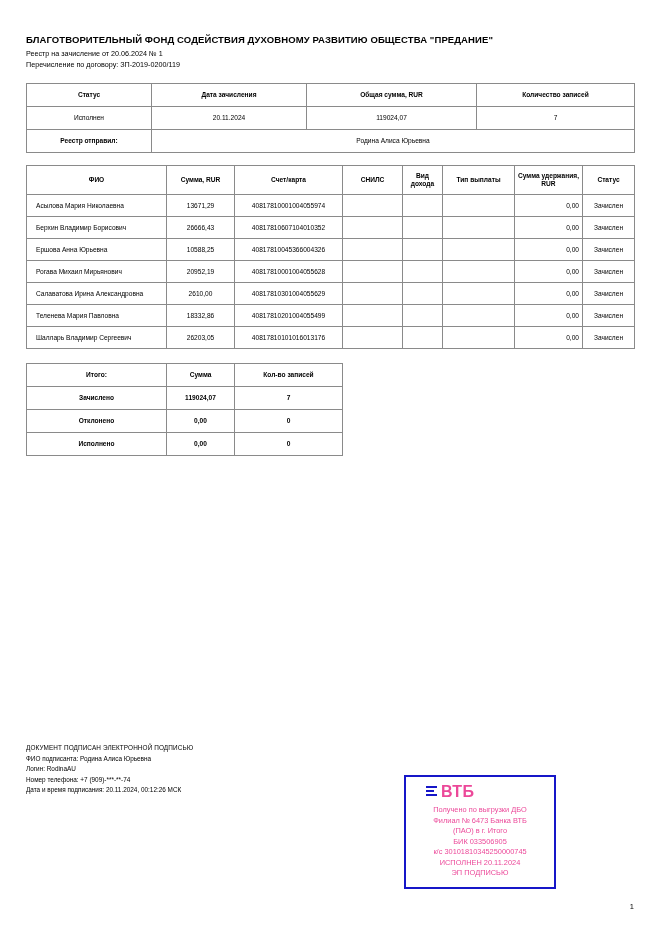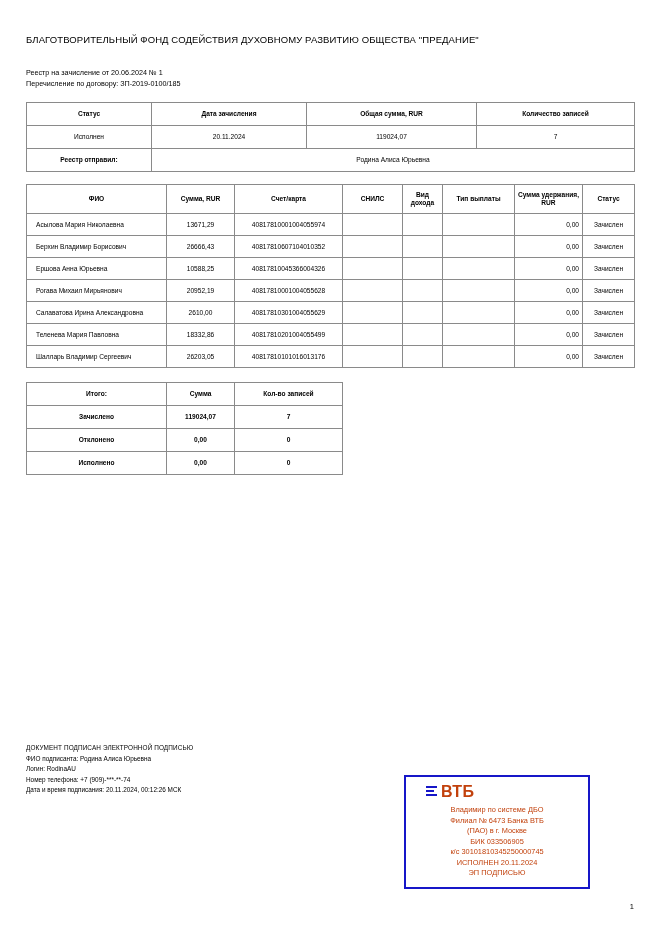--- a/index.html
+++ b/index.html
@@ -17,23 +17,23 @@
   }
   .page {
     position: relative;
     width: 660px;
     height: 933px;
     box-sizing: border-box;
     padding: 34px 26px 20px 26px;
   }
   .doc-title {
     font-size: 9.5px;
-    font-weight: normal;
+    font-weight: bold;
     letter-spacing: 0.1px;
-    margin-bottom: 22px;
+    margin-bottom: 3px;
     line-height: 1.25;
   }
   .meta-line {
     font-size: 7.2px;
     line-height: 1.52;
     color: #000;
   }
   .spacer-10 { height: 12px; }
 
   table {
@@ -85,26 +85,26 @@
     line-height: 1.62;
     float: left;
     width: 330px;
   }
   .sign-block .sign-head {
     letter-spacing: 0.1px;
   }
   .stamp {
     float: left;
     margin-left: 48px;
-    width: 186px;
+    width: 152px;
     border: 2px solid #1616c8;
     box-sizing: border-box;
     padding: 6px 6px 8px 6px;
     text-align: center;
-    color: #c2410c;
+    color: #ec4899;
     margin-top: 32px;
   }
   .stamp-logo {
     display: flex;
     align-items: center;
     justify-content: flex-start;
     padding-left: 14px;
     margin-bottom: 4px;
   }
   .stamp-logo .bars {
@@ -141,21 +141,21 @@
 </style>
 </head>
 <body>
 
 <div class="page">
 
   <div class="doc-title">БЛАГОТВОРИТЕЛЬНЫЙ ФОНД СОДЕЙСТВИЯ ДУХОВНОМУ РАЗВИТИЮ ОБЩЕСТВА "ПРЕДАНИЕ"</div>
 
   <div>
     <div class="meta-line">Реестр на зачисление от 20.06.2024 № 1</div>
-    <div class="meta-line">Перечисление по договору: ЗП-2019-0100/185</div>
+    <div class="meta-line">Перечисление по договору: ЗП-2019-0200/119</div>
   </div>
 
   <div class="spacer-10"></div>
 
   <table class="tbl-summary">
     <colgroup>
       <col style="width:125px">
       <col style="width:155px">
       <col style="width:170px">
       <col style="width:158px">
@@ -353,23 +353,23 @@
     <div class="stamp">
       <div class="stamp-logo">
         <span class="bars">
             <i></i>
             <i></i>
             <i></i>
           </span>
         <span class="word">ВТБ</span>
       </div>
       <div class="stamp-lines">
-        <div>Владимир по системе ДБО</div>
+        <div>Получено по выгрузки ДБО</div>
         <div>Филиал № 6473 Банка ВТБ</div>
-        <div>(ПАО) в г. Москве</div>
+        <div>(ПАО) в г. Итого</div>
         <div>БИК 033506905</div>
         <div>к/с 30101810345250000745</div>
         <div>ИСПОЛНЕН 20.11.2024</div>
         <div>ЭП ПОДПИСЬЮ</div>
       </div>
     </div>
     <div class="clear"></div>
   </div>
 
   <div class="page-num">1</div>

